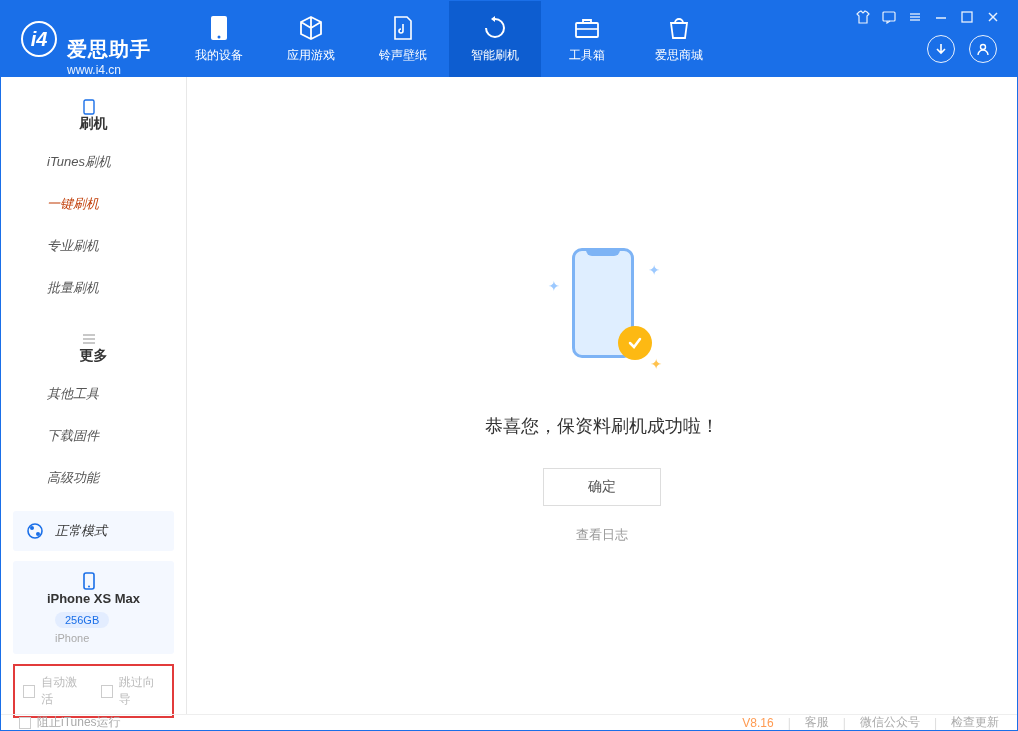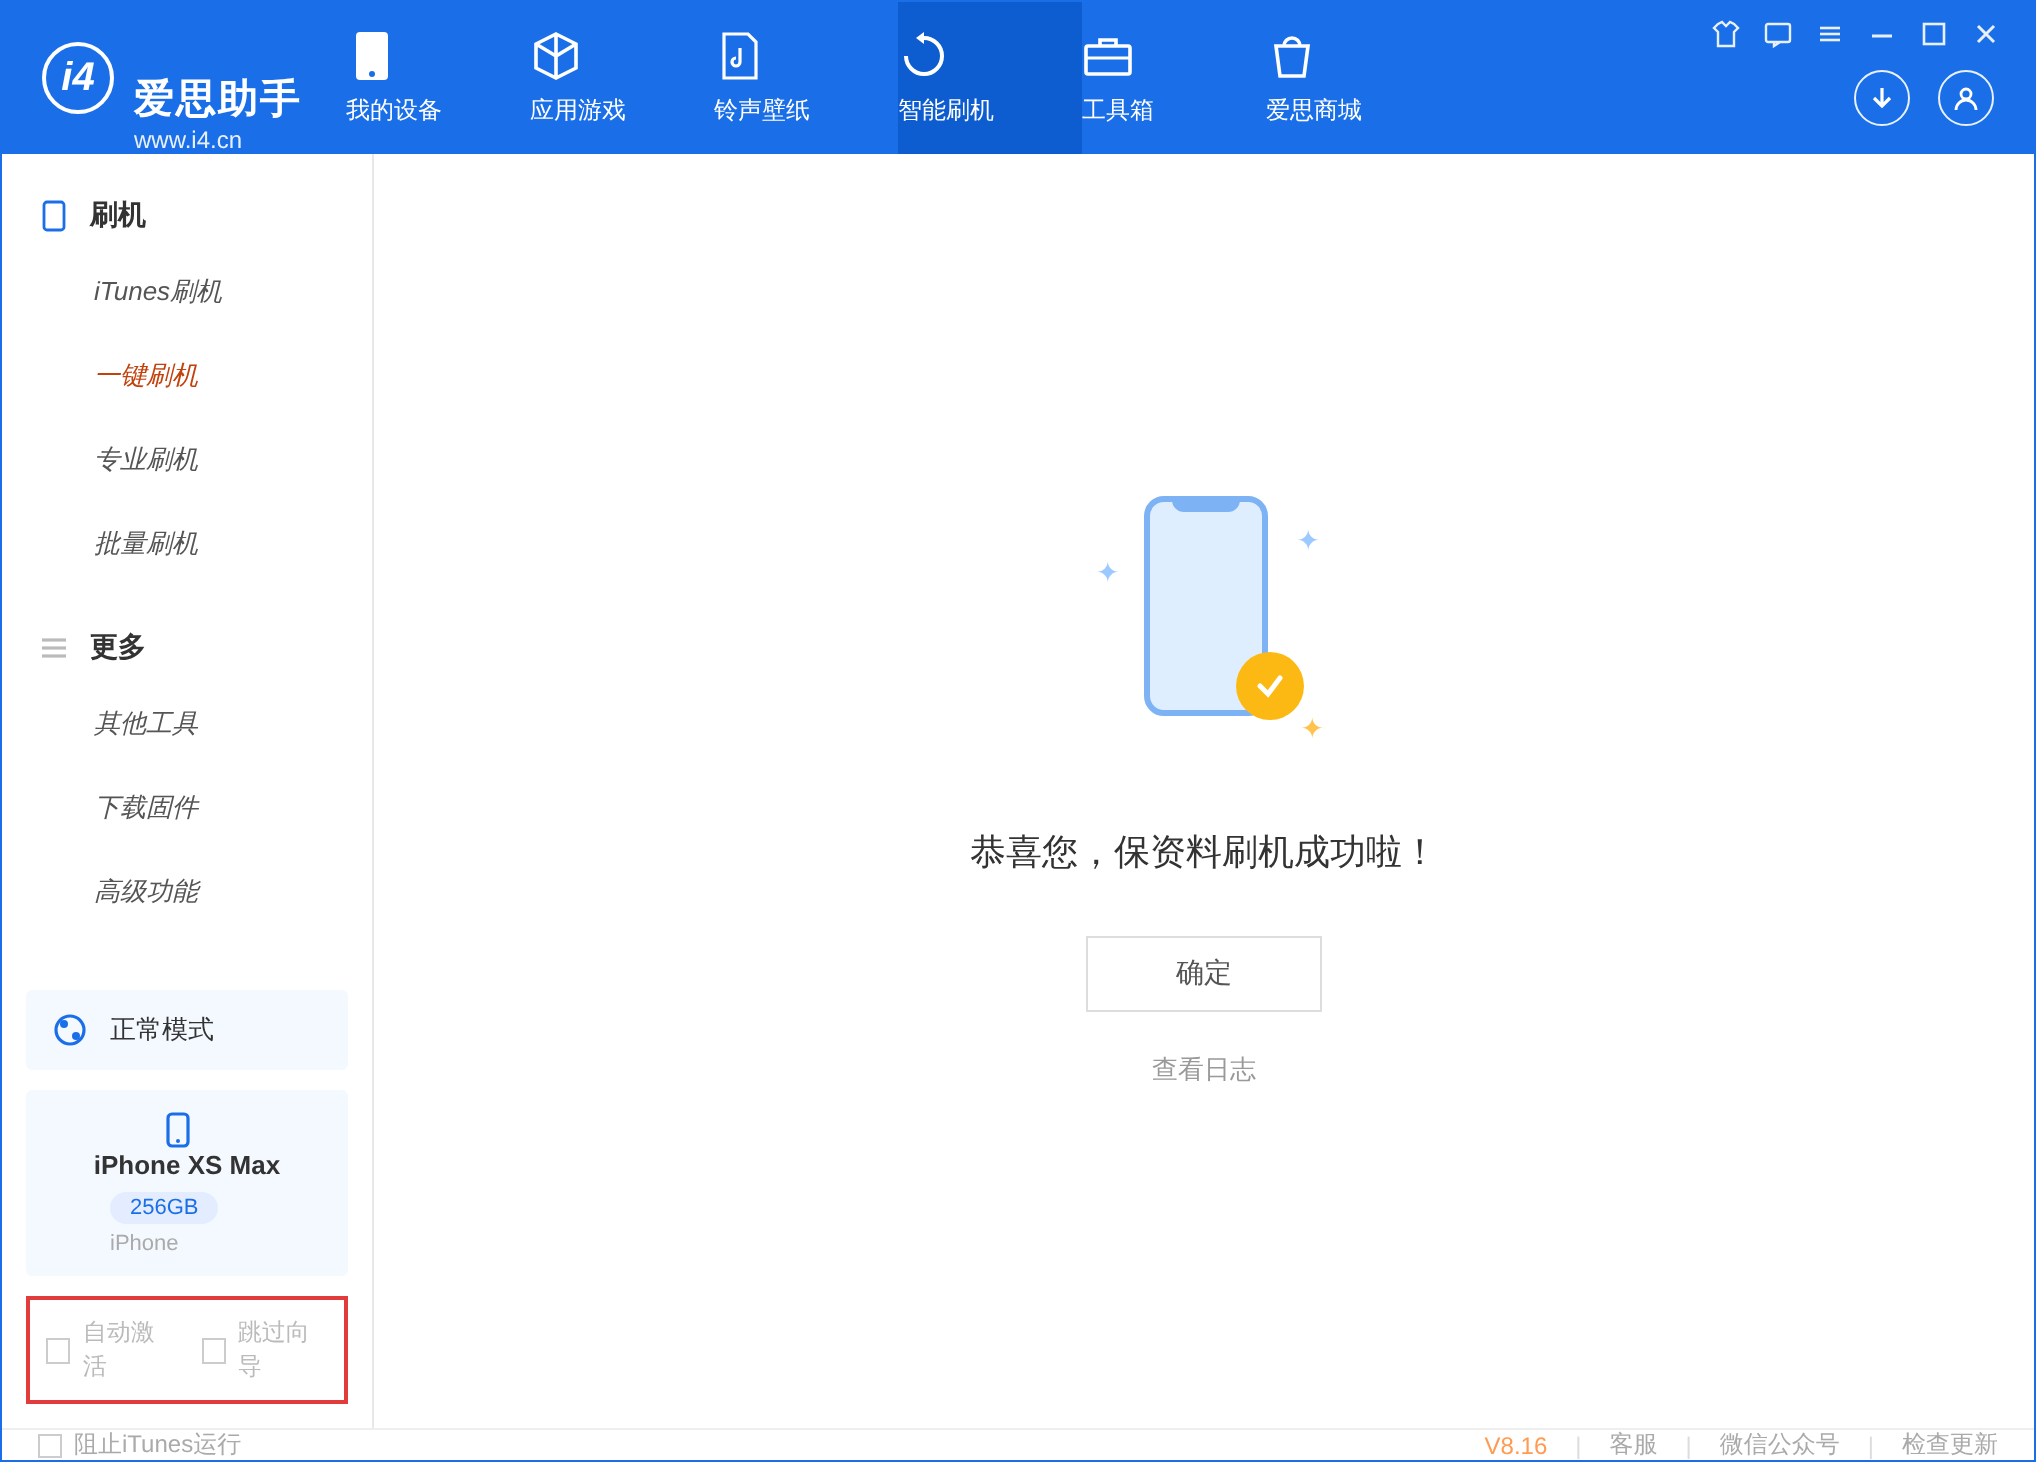--- a/index.html
+++ b/index.html
@@ -6,38 +6,38 @@
 body { font-family: "Microsoft YaHei", Arial, sans-serif; font-size: 13px; color: #333; background: #fff; }
 .window { width: 1018px; height: 731px; border: 1px solid #1a6fe8; display: flex; flex-direction: column; margin: 0; }
 .titlebar { background: #1a6fe8; height: 76px; display: flex; align-items: stretch; color: #fff; }
 .logo-area { display: flex; align-items: center; padding: 0 22px 0 20px; }
 .logo-circle { width: 36px; height: 36px; border: 2.5px solid #fff; border-radius: 50%; display: flex; align-items: center; justify-content: center; margin-right: 10px; }
 .logo-circle span { font-weight: bold; font-size: 20px; font-style: italic; }
 .logo-text { display: flex; flex-direction: column; }
 .logo-text .brand { font-size: 20px; font-weight: bold; letter-spacing: 1px; margin-top: 35px; }
 .logo-text .url { font-size: 12px; opacity: 0.9; }
 .nav { display: flex; }
-.nav-item { width: 92px; display: flex; flex-direction: column; justify-content: center; cursor: pointer; position: relative; }
+.nav-item { width: 92px; display: flex; flex-direction: column; align-items: center; justify-content: center; cursor: pointer; position: relative; }
 .nav-item.active { background: #0d5dd0; }
 .nav-icon { width: 26px; height: 26px; margin-bottom: 6px; display: flex; align-items: center; justify-content: center; }
 .nav-label { font-size: 12px; }
 .titlebar-right { margin-left: auto; display: flex; flex-direction: column; align-items: flex-end; padding-right: 10px; }
 .win-controls { display: flex; gap: 10px; padding: 8px 6px 0 0; }
 .win-btn { width: 16px; height: 16px; display: flex; align-items: center; justify-content: center; cursor: pointer; opacity: 0.9; }
 .user-controls { display: flex; gap: 14px; margin-top: auto; margin-bottom: 14px; padding-right: 10px; }
 .user-btn { width: 28px; height: 28px; border: 1.5px solid rgba(255,255,255,0.9); border-radius: 50%; display: flex; align-items: center; justify-content: center; cursor: pointer; }
 .body { flex: 1; display: flex; min-height: 0; }
 .sidebar { width: 186px; border-right: 1px solid #e8e8e8; display: flex; flex-direction: column; background: #fff; }
 .side-section { padding-top: 14px; }
-.side-header { display: flex; align-items: center; padding: 8px 18px; font-weight: bold; font-size: 14px; color: #333; }
+.side-header { display: flex; align-items: center; padding: 8px 18px; font-weight: bold; font-size: 14px; color: #333; flex-direction: column; }
 .side-header .hicon { width: 16px; height: 16px; margin-right: 10px; display: flex; align-items: center; justify-content: center; color: #1a6fe8; }
 .side-item { padding: 12px 18px 12px 46px; font-size: 13px; color: #555; cursor: pointer; font-style: italic; }
 .side-item.active { color: #c2410c; }
 .side-bottom { margin-top: auto; padding: 12px; }
-.mode-card { background: #f4f8ff; border-radius: 3px; padding: 10px 12px; display: flex; align-items: center; margin-bottom: 10px; }
+.mode-card { background: #f4f8ff; border-radius: 3px; padding: 10px 12px; display: flex; align-items: center; margin-bottom: 10px; font-style: italic; }
 .mode-card .micon { width: 20px; height: 20px; margin-right: 10px; color: #1a6fe8; display: flex; align-items: center; justify-content: center; }
 .device-card { background: #f4f8ff; border-radius: 3px; padding: 10px 12px; }
 .device-card .drow { display: flex; align-items: center; flex-direction: column; }
 .device-card .dicon { width: 20px; height: 20px; margin-right: 10px; color: #1a6fe8; display: flex; align-items: center; justify-content: center; }
 .device-card .dname { font-weight: bold; color: #333; }
 .device-badge { display: inline-block; background: #e3edff; color: #1a6fe8; padding: 2px 10px; border-radius: 10px; font-size: 11px; margin: 6px 0 4px 30px; }
 .device-sub { color: #aaa; font-size: 11px; margin-left: 30px; }
 .cbox-row { border: 2px solid #e23b3b; padding: 8px 8px; display: flex; gap: 14px; margin-top: 10px; }
 .cbox { display: flex; align-items: center; gap: 6px; color: #bbb; font-size: 12px; cursor: pointer; }
 .cbox .box { width: 13px; height: 13px; border: 1px solid #ccc; }

